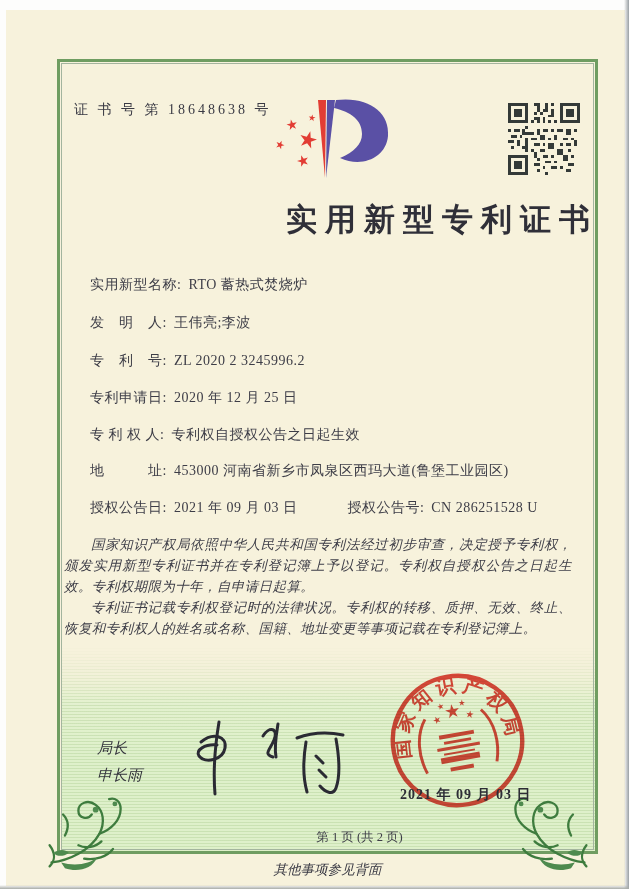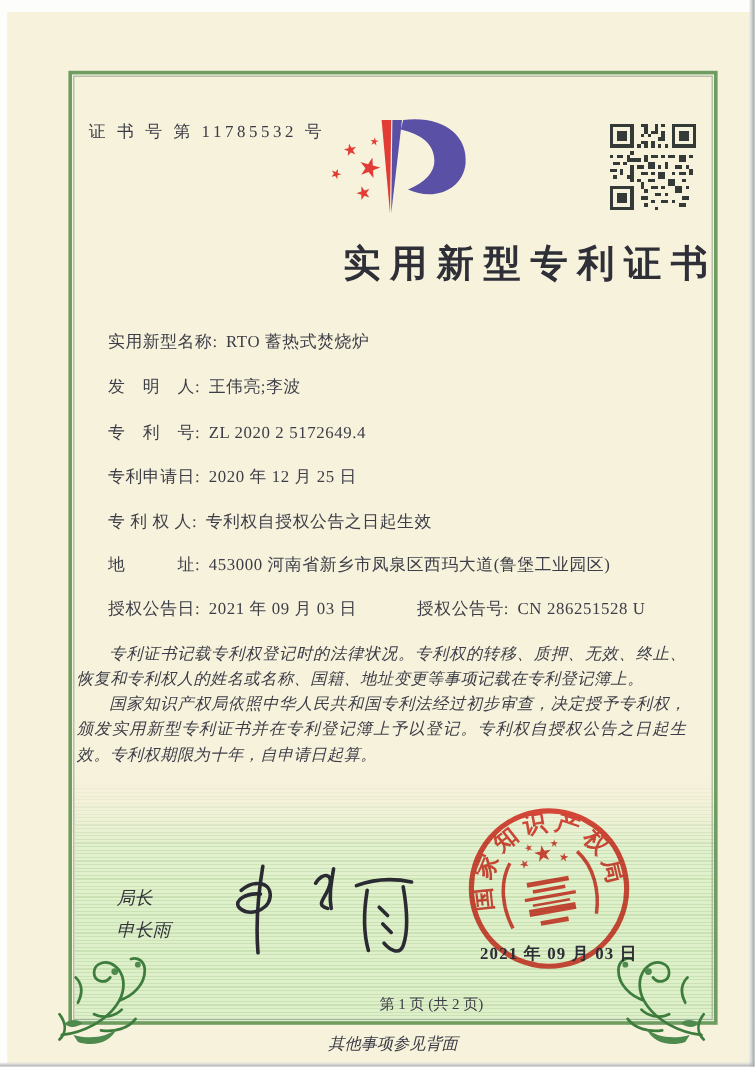--- a/index.html
+++ b/index.html
@@ -91,21 +91,21 @@
       <circle cx="58" cy="33" r="3"></circle>
       <circle cx="78" cy="27" r="2.5"></circle>
       <path d="M 14,78 C 20,74 26,74 30,78 C 24,82 18,82 14,78 Z"></path>
     </g>
   </svg>
 
   <div class="frame">
     <div class="frame-inner"></div>
   </div>
 
-  <div class="cert-no">证 书 号 第 11785532 号</div>
+  <div class="cert-no">证 书 号 第 18648638 号</div>
 
   <svg class="logo" width="140" height="96" viewBox="0 0 140 96">
     <defs>
       <polygon id="st" points="0,-1 0.2245,-0.309 0.951,-0.309 0.3633,0.118 0.5878,0.809 0,0.382 -0.5878,0.809 -0.3633,0.118 -0.951,-0.309 -0.2245,-0.309"></polygon>
     </defs>
     <polygon points="62,8 70,8 69,86" fill="#e23d34"></polygon>
     <polygon points="71,8 79,8 70,86" fill="#5a50a5"></polygon>
     <path d="M 80,8 C 112,4 134,20 132,44 C 130,66 106,76 84,66 C 98,60 106,52 106,42 C 106,28 95,20 78,16 Z" fill="#5a50a5"></path>
     <g fill="#e23d34">
       <use href="#st" transform="translate(52,48) scale(9) rotate(15)"></use>
@@ -203,39 +203,39 @@
 
   <div class="title">实用新型专利证书</div>
 
   <div class="field-row" style="top:276px">
     <span>实用新型名称:</span><span class="val">RTO 蓄热式焚烧炉</span>
   </div>
   <div class="field-row" style="top:314px">
     <span>发　明　人:</span><span class="val">王伟亮;李波</span>
   </div>
   <div class="field-row" style="top:352px">
-    <span>专　利　号:</span><span class="val">ZL 2020 2 5172649.4</span>
+    <span>专　利　号:</span><span class="val">ZL 2020 2 3245996.2</span>
   </div>
   <div class="field-row" style="top:389px">
     <span>专利申请日:</span><span class="val">2020 年 12 月 25 日</span>
   </div>
   <div class="field-row" style="top:426px">
     <span>专 利 权 人:</span><span class="val">专利权自授权公告之日起生效</span>
   </div>
   <div class="field-row" style="top:462px">
     <span>地　　　址:</span><span class="val">453000 河南省新乡市凤泉区西玛大道(鲁堡工业园区)</span>
   </div>
   <div class="field-row" style="top:499px">
     <span>授权公告日:</span><span class="val">2021 年 09 月 03 日</span>
     <span class="pair2">授权公告号:</span><span class="val">CN 286251528 U</span>
   </div>
 
   <div class="paras">
+    <p>国家知识产权局依照中华人民共和国专利法经过初步审查，决定授予专利权，颁发实用新型专利证书并在专利登记簿上予以登记。专利权自授权公告之日起生效。专利权期限为十年，自申请日起算。</p>
     <p>专利证书记载专利权登记时的法律状况。专利权的转移、质押、无效、终止、恢复和专利权人的姓名或名称、国籍、地址变更等事项记载在专利登记簿上。</p>
-    <p>国家知识产权局依照中华人民共和国专利法经过初步审查，决定授予专利权，颁发实用新型专利证书并在专利登记簿上予以登记。专利权自授权公告之日起生效。专利权期限为十年，自申请日起算。</p>
   </div>
 
   <div class="sig-title">局长</div>
   <div class="sig-name">申长雨</div>
 
   <svg class="signature" width="175" height="88" viewBox="0 0 175 88">
     <g stroke="#2a2a33" stroke-width="3" fill="none" stroke-linecap="round" stroke-linejoin="round">
       <path d="M 34,10 C 30,34 28,58 30,82"></path>
       <path d="M 16,30 C 28,20 42,24 40,36 C 38,48 20,52 14,44 C 10,38 20,32 32,33"></path>
       <path d="M 78,24 C 84,14 94,16 89,28 C 85,38 78,42 88,45"></path>

